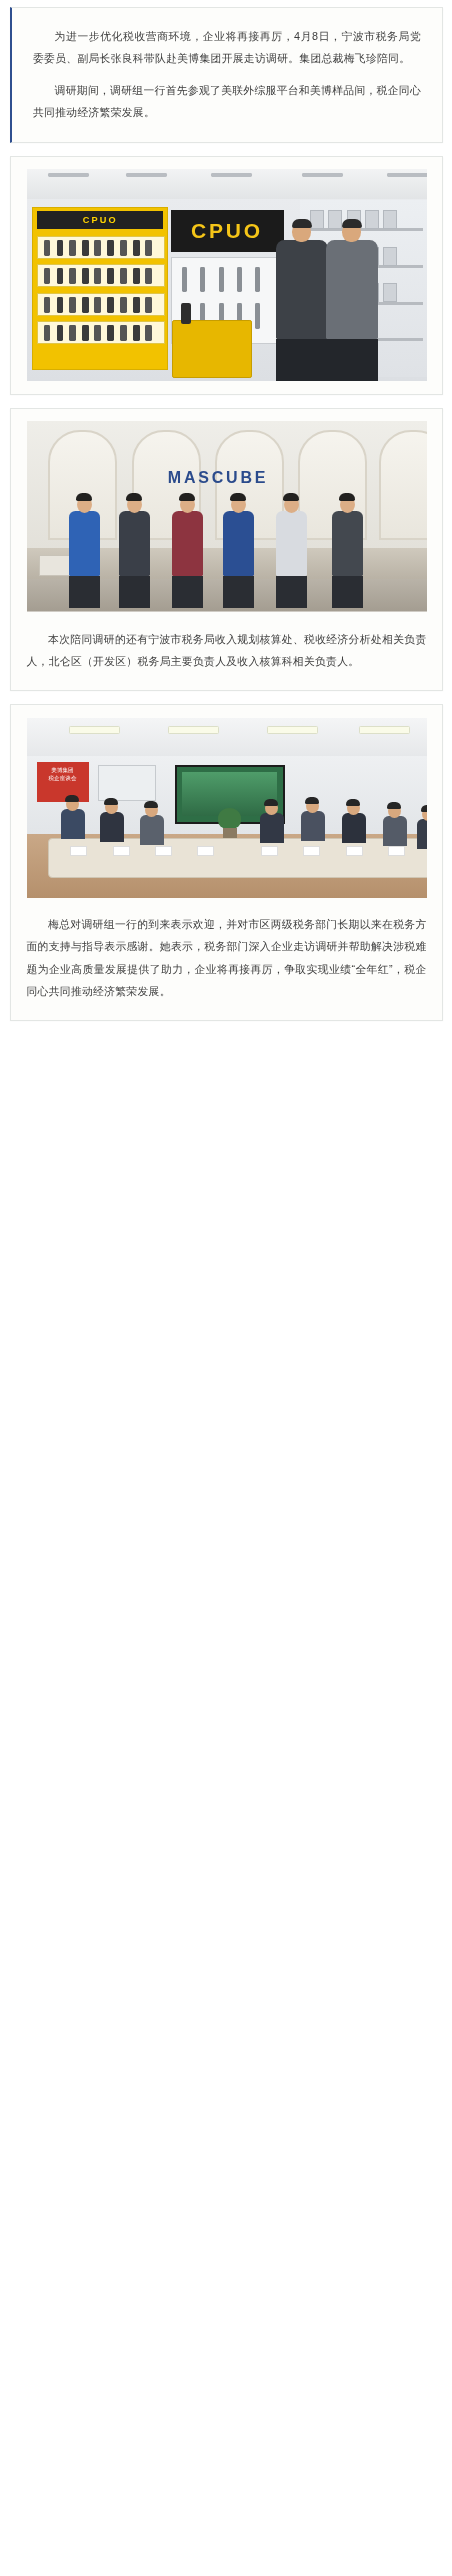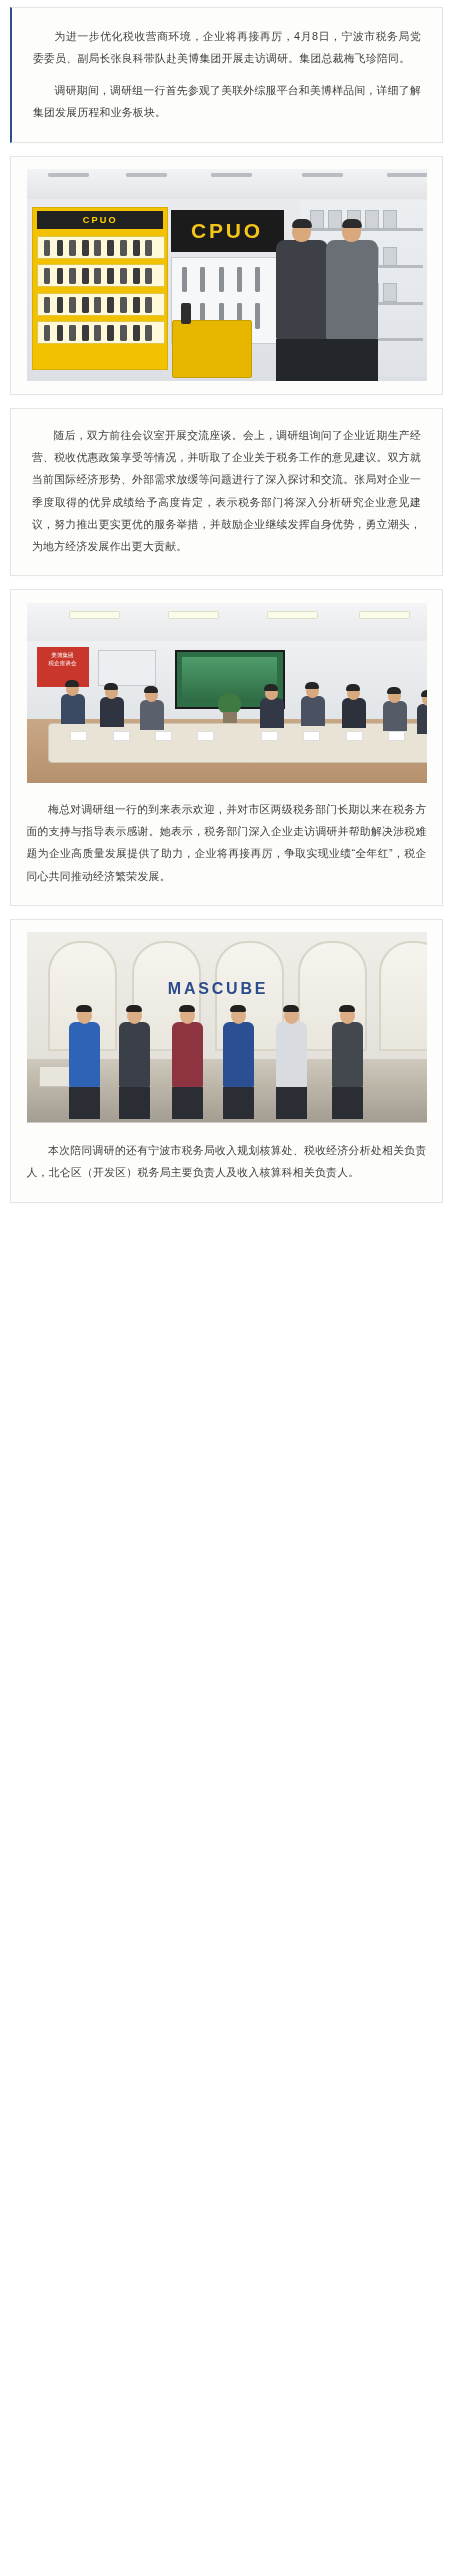--- a/index.html
+++ b/index.html
@@ -284,21 +284,21 @@
     background:#e8e5dd; border:0.7px solid #c8c3b8;
   }
 </style>
 </head>
 <body>
 
 <div class="page">
 
   <div class="card lead">
     <p class="para">为进一步优化税收营商环境，企业将再接再厉，4月8日，宁波市税务局党委委员、副局长张良科带队赴美博集团开展走访调研。集团总裁梅飞珍陪同。</p>
-    <p class="para">调研期间，调研组一行首先参观了美联外综服平台和美博样品间，详细了解集团发展历程和业务板块。</p>
+    <p class="para">调研期间，调研组一行首先参观了美联外综服平台和美博样品间，税企同心共同推动经济繁荣发展。</p>
   </div>
 
   <div class="card photo">
     <div class="photo-frame tall ph1">
       <div class="ceiling"></div>
       <div class="ceilingtile" style="left:21px"></div>
       <div class="ceilingtile" style="left:99px"></div>
       <div class="ceilingtile" style="left:184px"></div>
       <div class="ceilingtile" style="left:275px"></div>
       <div class="ceilingtile" style="left:360px"></div>
@@ -403,22 +403,66 @@
       <div class="man right">
         <div class="head">
             <span class="hair"></span>
           </div>
         <div class="body"></div>
         <div class="legs"></div>
       </div>
     </div>
   </div>
 
-  <div class="card text">
-    <p class="para">随后，双方前往会议室开展交流座谈。会上，调研组询问了企业近期生产经营、税收优惠政策享受等情况，并听取了企业关于税务工作的意见建议。双方就当前国际经济形势、外部需求放缓等问题进行了深入探讨和交流。张局对企业一季度取得的优异成绩给予高度肯定，表示税务部门将深入分析研究企业意见建议，努力推出更实更优的服务举措，并鼓励企业继续发挥自身优势，勇立潮头，为地方经济发展作出更大贡献。</p>
+
+  <div class="card photo with-text">
+    <div class="photo-frame group ph3">
+      <div class="wallback"></div>
+      <div class="arch" style="left:21px"></div>
+      <div class="arch" style="left:105px"></div>
+      <div class="arch" style="left:188px"></div>
+      <div class="arch" style="left:271px"></div>
+      <div class="arch" style="left:352px"></div>
+      <div class="brand">MASCUBE</div>
+      <div class="counter"></div>
+      <div class="sign-small"></div>
+      <div class="floor"></div>
+
+      <div class="gperson" style="left:42px">
+        <div class="h"></div>
+          <div class="b" style="background:#2f63b5"></div>
+          <div class="l"></div>
+      </div>
+      <div class="gperson" style="left:92px">
+        <div class="h"></div>
+          <div class="b" style="background:#3a3f48"></div>
+          <div class="l"></div>
+      </div>
+      <div class="gperson" style="left:145px">
+        <div class="h"></div>
+          <div class="b" style="background:#8d3440"></div>
+          <div class="l"></div>
+      </div>
+      <div class="gperson" style="left:196px">
+        <div class="h"></div>
+          <div class="b" style="background:#2b4f93"></div>
+          <div class="l"></div>
+      </div>
+      <div class="gperson" style="left:249px">
+        <div class="h"></div>
+          <div class="b" style="background:#d8dbe0"></div>
+          <div class="l"></div>
+      </div>
+      <div class="gperson" style="left:305px">
+        <div class="h"></div>
+          <div class="b" style="background:#43484f"></div>
+          <div class="l"></div>
+      </div>
+    </div>
+    <p class="para" style="margin-top:15.5px">本次陪同调研的还有宁波市税务局收入规划核算处、税收经济分析处相关负责人，北仑区（开发区）税务局主要负责人及收入核算科相关负责人。</p>
   </div>
 
   <div class="card photo with-text">
     <div class="photo-frame wide ph2">
       <div class="ceiling"></div>
       <div class="light" style="left:42px"></div>
       <div class="light" style="left:141px"></div>
       <div class="light" style="left:240px"></div>
       <div class="light" style="left:332px"></div>
       <div class="wall"></div>
@@ -472,61 +516,14 @@
           <div class="b" style="background:#545b67"></div>
       </div>
       <div class="person" style="left:390px; top:89px">
         <div class="h"></div>
           <div class="b" style="background:#373d49"></div>
       </div>
     </div>
     <p class="para" style="margin-top:15.5px">梅总对调研组一行的到来表示欢迎，并对市区两级税务部门长期以来在税务方面的支持与指导表示感谢。她表示，税务部门深入企业走访调研并帮助解决涉税难题为企业高质量发展提供了助力，企业将再接再厉，争取实现业绩“全年红”，税企同心共同推动经济繁荣发展。</p>
   </div>
 
-  <div class="card photo with-text">
-    <div class="photo-frame group ph3">
-      <div class="wallback"></div>
-      <div class="arch" style="left:21px"></div>
-      <div class="arch" style="left:105px"></div>
-      <div class="arch" style="left:188px"></div>
-      <div class="arch" style="left:271px"></div>
-      <div class="arch" style="left:352px"></div>
-      <div class="brand">MASCUBE</div>
-      <div class="counter"></div>
-      <div class="sign-small"></div>
-      <div class="floor"></div>
-
-      <div class="gperson" style="left:42px">
-        <div class="h"></div>
-          <div class="b" style="background:#2f63b5"></div>
-          <div class="l"></div>
-      </div>
-      <div class="gperson" style="left:92px">
-        <div class="h"></div>
-          <div class="b" style="background:#3a3f48"></div>
-          <div class="l"></div>
-      </div>
-      <div class="gperson" style="left:145px">
-        <div class="h"></div>
-          <div class="b" style="background:#8d3440"></div>
-          <div class="l"></div>
-      </div>
-      <div class="gperson" style="left:196px">
-        <div class="h"></div>
-          <div class="b" style="background:#2b4f93"></div>
-          <div class="l"></div>
-      </div>
-      <div class="gperson" style="left:249px">
-        <div class="h"></div>
-          <div class="b" style="background:#d8dbe0"></div>
-          <div class="l"></div>
-      </div>
-      <div class="gperson" style="left:305px">
-        <div class="h"></div>
-          <div class="b" style="background:#43484f"></div>
-          <div class="l"></div>
-      </div>
-    </div>
-    <p class="para" style="margin-top:15.5px">本次陪同调研的还有宁波市税务局收入规划核算处、税收经济分析处相关负责人，北仑区（开发区）税务局主要负责人及收入核算科相关负责人。</p>
-  </div>
-
 </div>
 
 
 </body></html>

